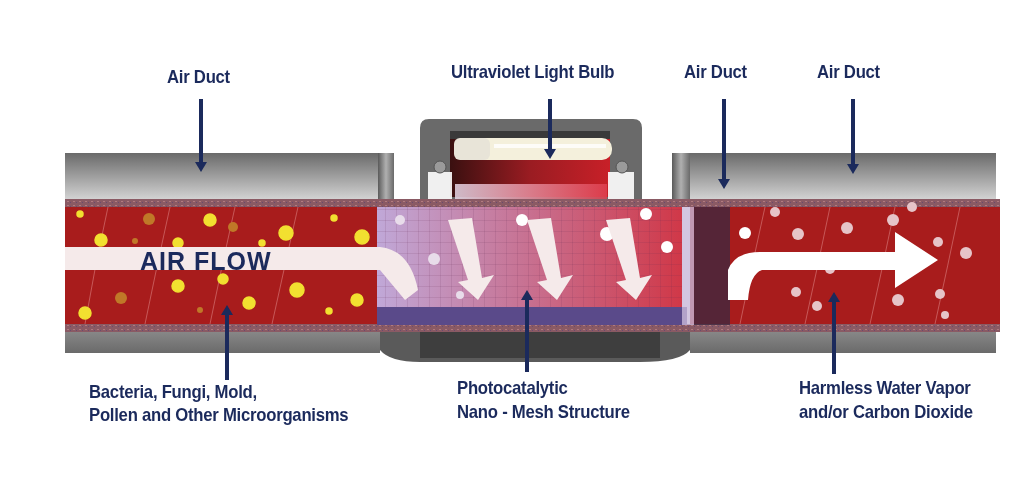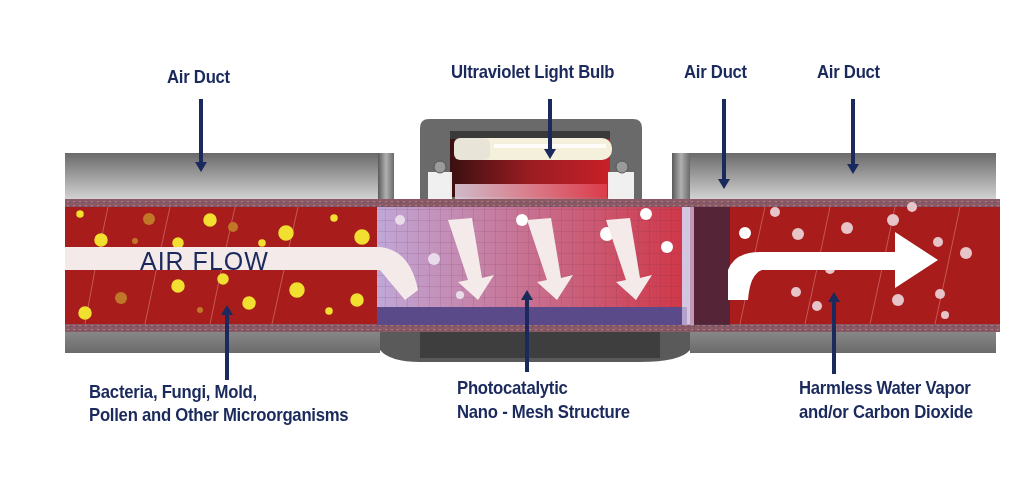--- a/index.html
+++ b/index.html
@@ -190,21 +190,21 @@
   </g>
 </svg>
 
 <div class="label" style="left:138px;top:44px;font-size:32px;"></div>
 
 <div class="label lbl-top" style="left:167px;top:66px;">Air Duct</div>
 <div class="label lbl-top" style="left:451px;top:61px;">Ultraviolet Light Bulb</div>
 <div class="label lbl-top" style="left:684px;top:61px;">Air Duct</div>
 <div class="label lbl-top" style="left:817px;top:61px;">Air Duct</div>
 
-<div style="position:absolute;left:140px;top:247px;font-size:25px;color:#1b2a5c;font-family:'Liberation Sans',sans-serif;letter-spacing:1px;">AIR FLOW</div>
+<div style="position:absolute;left:140px;top:247px;font-size:25px;color:#1b2a5c;font-family:'Liberation Sans',sans-serif;letter-spacing:1px;font-weight:bold;">AIR FLOW</div>
 
 <div class="label lbl-bot" style="left:89px;top:381px;">Bacteria, Fungi, Mold,</div>
 <div class="label lbl-bot" style="left:89px;top:404px;">Pollen and Other Microorganisms</div>
 
 <div class="label lbl-bot" style="left:457px;top:377px;">Photocatalytic</div>
 <div class="label lbl-bot" style="left:457px;top:401px;">Nano - Mesh Structure</div>
 
 <div class="label lbl-bot" style="left:799px;top:377px;">Harmless Water Vapor</div>
 <div class="label lbl-bot" style="left:799px;top:401px;">and/or Carbon Dioxide</div>
 

